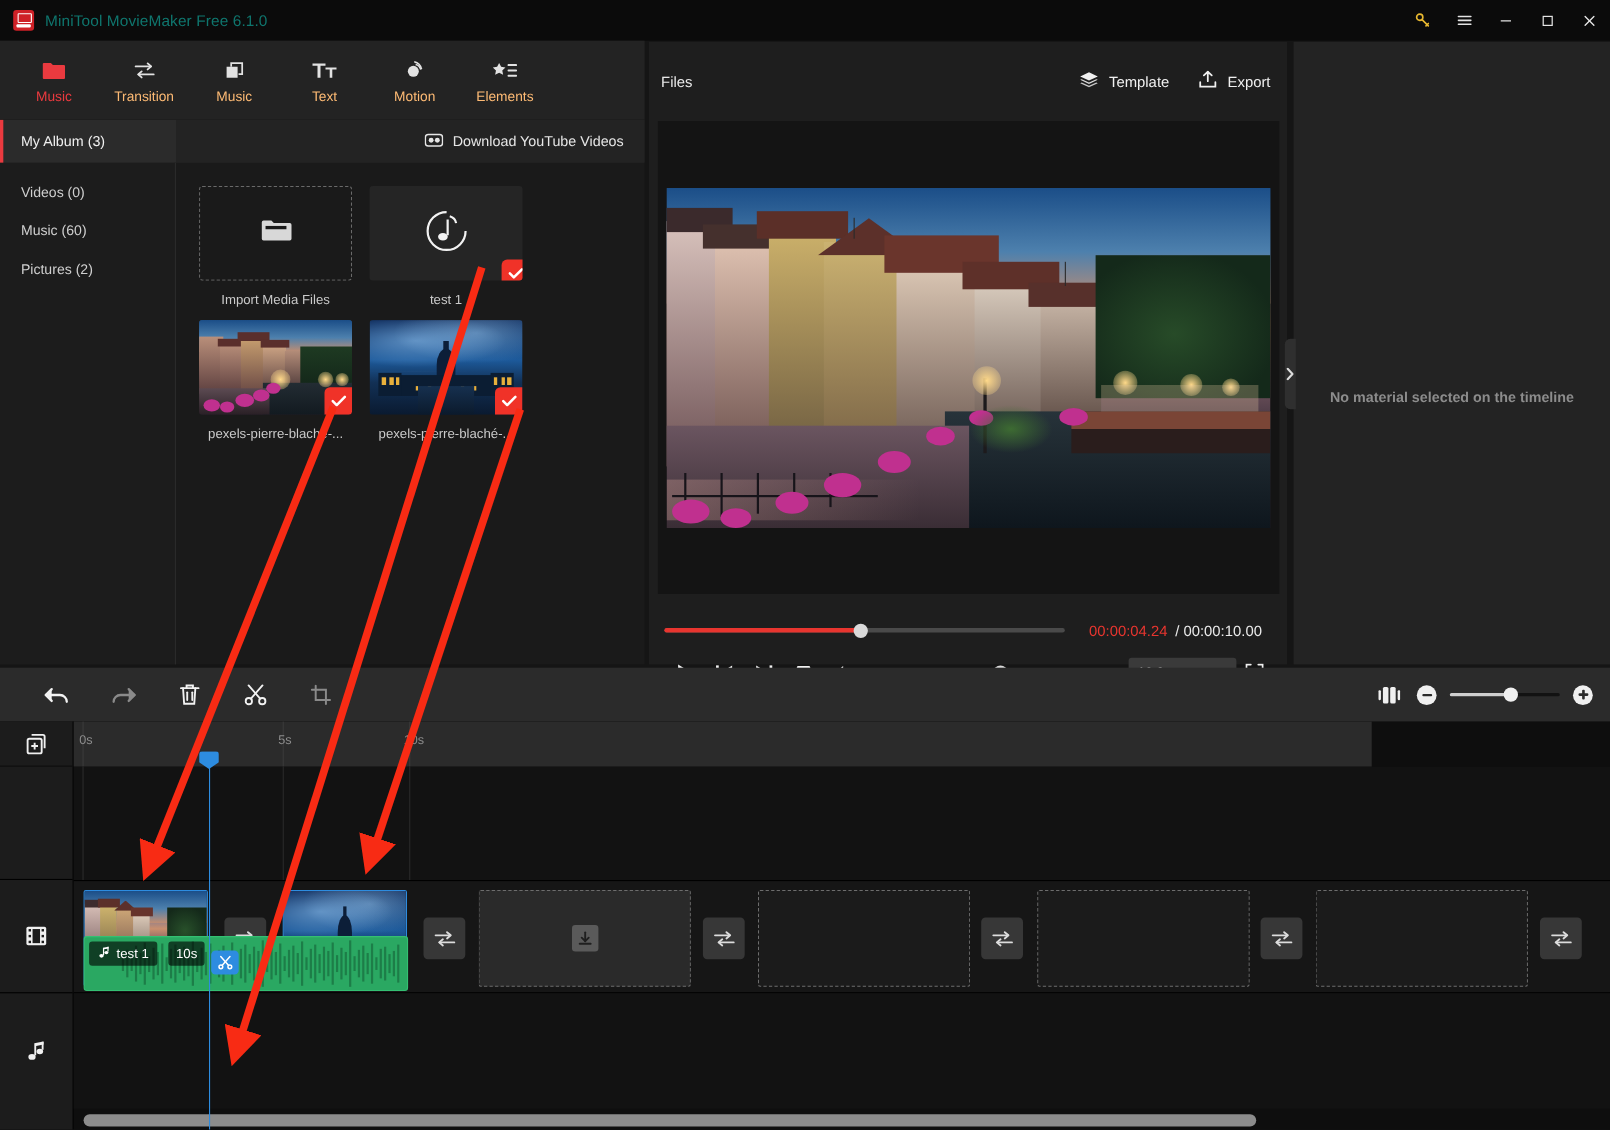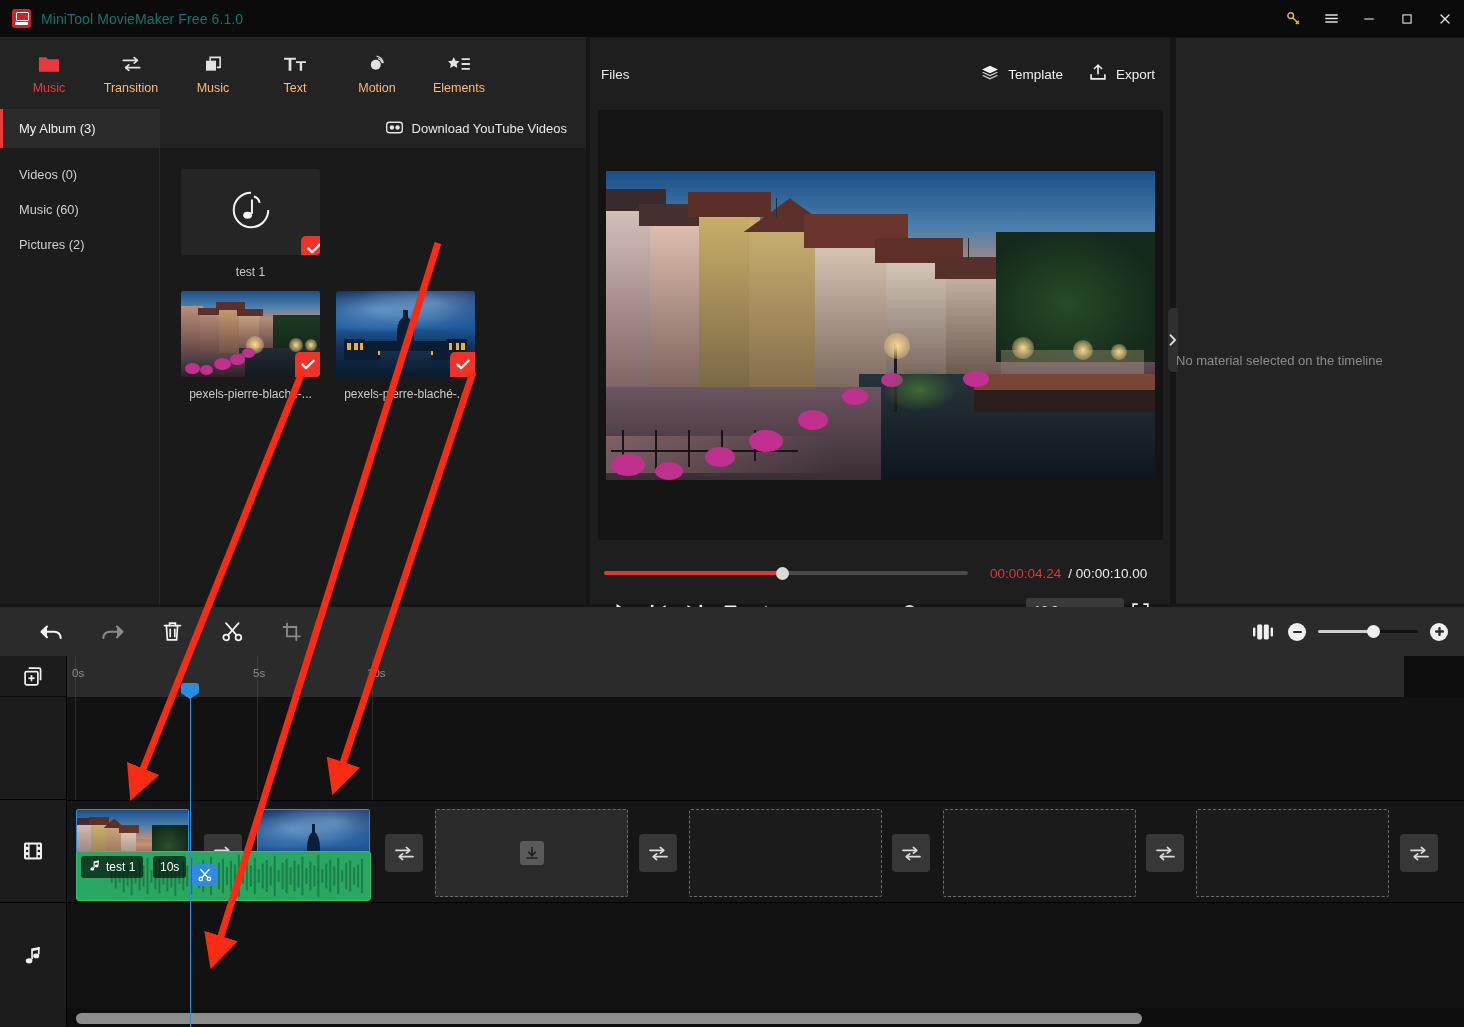--- a/index.html
+++ b/index.html
@@ -186,22 +186,22 @@
   }
   .ratio-sel .cv { margin-left: auto; }
   .fs-btn { width: 32px; height: 30px; display: flex; align-items: center; justify-content: center; cursor: pointer; color: #eee; }
 
   
   .right-panel {
     position: absolute; left: 1176px; top: 38px; width: 288px; height: 566px;
     background: #232323;
   }
   .right-empty {
-    position: absolute; left: 0; top: 315px; width: 288px; 
-    font-size: 13px; color: #8c8c8c;
+    position: absolute; left: 0; top: 315px; width: 288px; text-align: center;
+    font-size: 13px; color: #8c8c8c; font-weight: bold;
   }
   .collapse-handle {
     position: absolute; left: -8px; top: 270px; width: 10px; height: 64px;
     background: #2f2f2f; border-radius: 5px 0 0 5px;
     display: flex; align-items: center; justify-content: center; cursor: pointer;
     color: #ddd; font-size: 11px;
   }
 
   
   .tl-toolbar {
@@ -221,21 +221,21 @@
 
   .tl-body { position: absolute; left: 0; top: 656px; width: 1464px; height: 371px; background: #0e0e0e; }
   .tl-gutter { position: absolute; left: 0; top: 0; width: 67px; height: 371px; background: #1c1c1c; border-right: 1px solid #000; }
   .g-cell { display: flex; align-items: center; justify-content: center; color: #f0f0f0; }
   .g1 { height: 41px; border-bottom: 1px solid #0d0d0d; }
   .g2 { height: 103px; border-bottom: 1px solid #000; }
   .g3 { height: 103px; border-bottom: 1px solid #000; }
   .g4 { height: 105px; }
 
   .ruler {
-    position: absolute; left: 67px; top: 0; width: 1337px; height: 41px;
+    position: absolute; left: 67px; top: 0; width: 1180px; height: 41px;
     background: #2b2b2b;
   }
   .tick { position: absolute; top: 11px; font-size: 11.5px; color: #8d8d8d; }
   .tickline { position: absolute; top: 0; width: 1px; height: 41px; background: #3a3a3a; }
 
   .track { position: absolute; left: 67px; }
   .track-extra { top: 41px; width: 1397px; height: 103px; background: #121212; }
   .track-video { top: 144px; width: 1397px; height: 103px; background: #161616; border-top: 1px solid #000; border-bottom: 1px solid #000; }
   .track-audio { top: 247px; width: 1397px; height: 105px; background: #121212; }
 
@@ -419,20 +419,31 @@
       <div class="side-item">
         <span>Music (60)</span>
       </div>
       <div class="side-item">
         <span>Pictures (2)</span>
       </div>
     </div>
 
     <div class="media-grid">
 
+      <div class="cell">
+        <div class="cell-box import-box">
+          <span>
+            <svg width="30" height="24" viewBox="0 0 30 24" fill="#d8d8d8">
+              <path d="M2 4a1.6 1.6 0 011.6-1.6h7.1l2.2 2.3h14.5A1.6 1.6 0 0129 6.3V19a1.6 1.6 0 01-1.6 1.6H3.6A1.6 1.6 0 012 19V4z"></path>
+              <rect x="5.4" y="7.4" width="19" height="3" fill="#1a1a1a"></rect>
+            </svg>
+          </span>
+        </div>
+        <div class="cell-label">Import Media Files</div>
+      </div>
 
       <div class="cell">
         <div class="cell-box audio-box">
           <span>
             <svg width="46" height="46" viewBox="0 0 48 48" fill="none" stroke="#f2f2f2" stroke-width="2.1">
               <path d="M24 6a18 18 0 1 0 18 18"></path>
               <path d="M27 10c3.5 1 5.5 3.4 6 6.5"></path>
               <path d="M25 13v15"></path>
               <ellipse cx="20.5" cy="29.5" rx="4.6" ry="3.6" fill="#f2f2f2" stroke="none"></ellipse>
             </svg>

